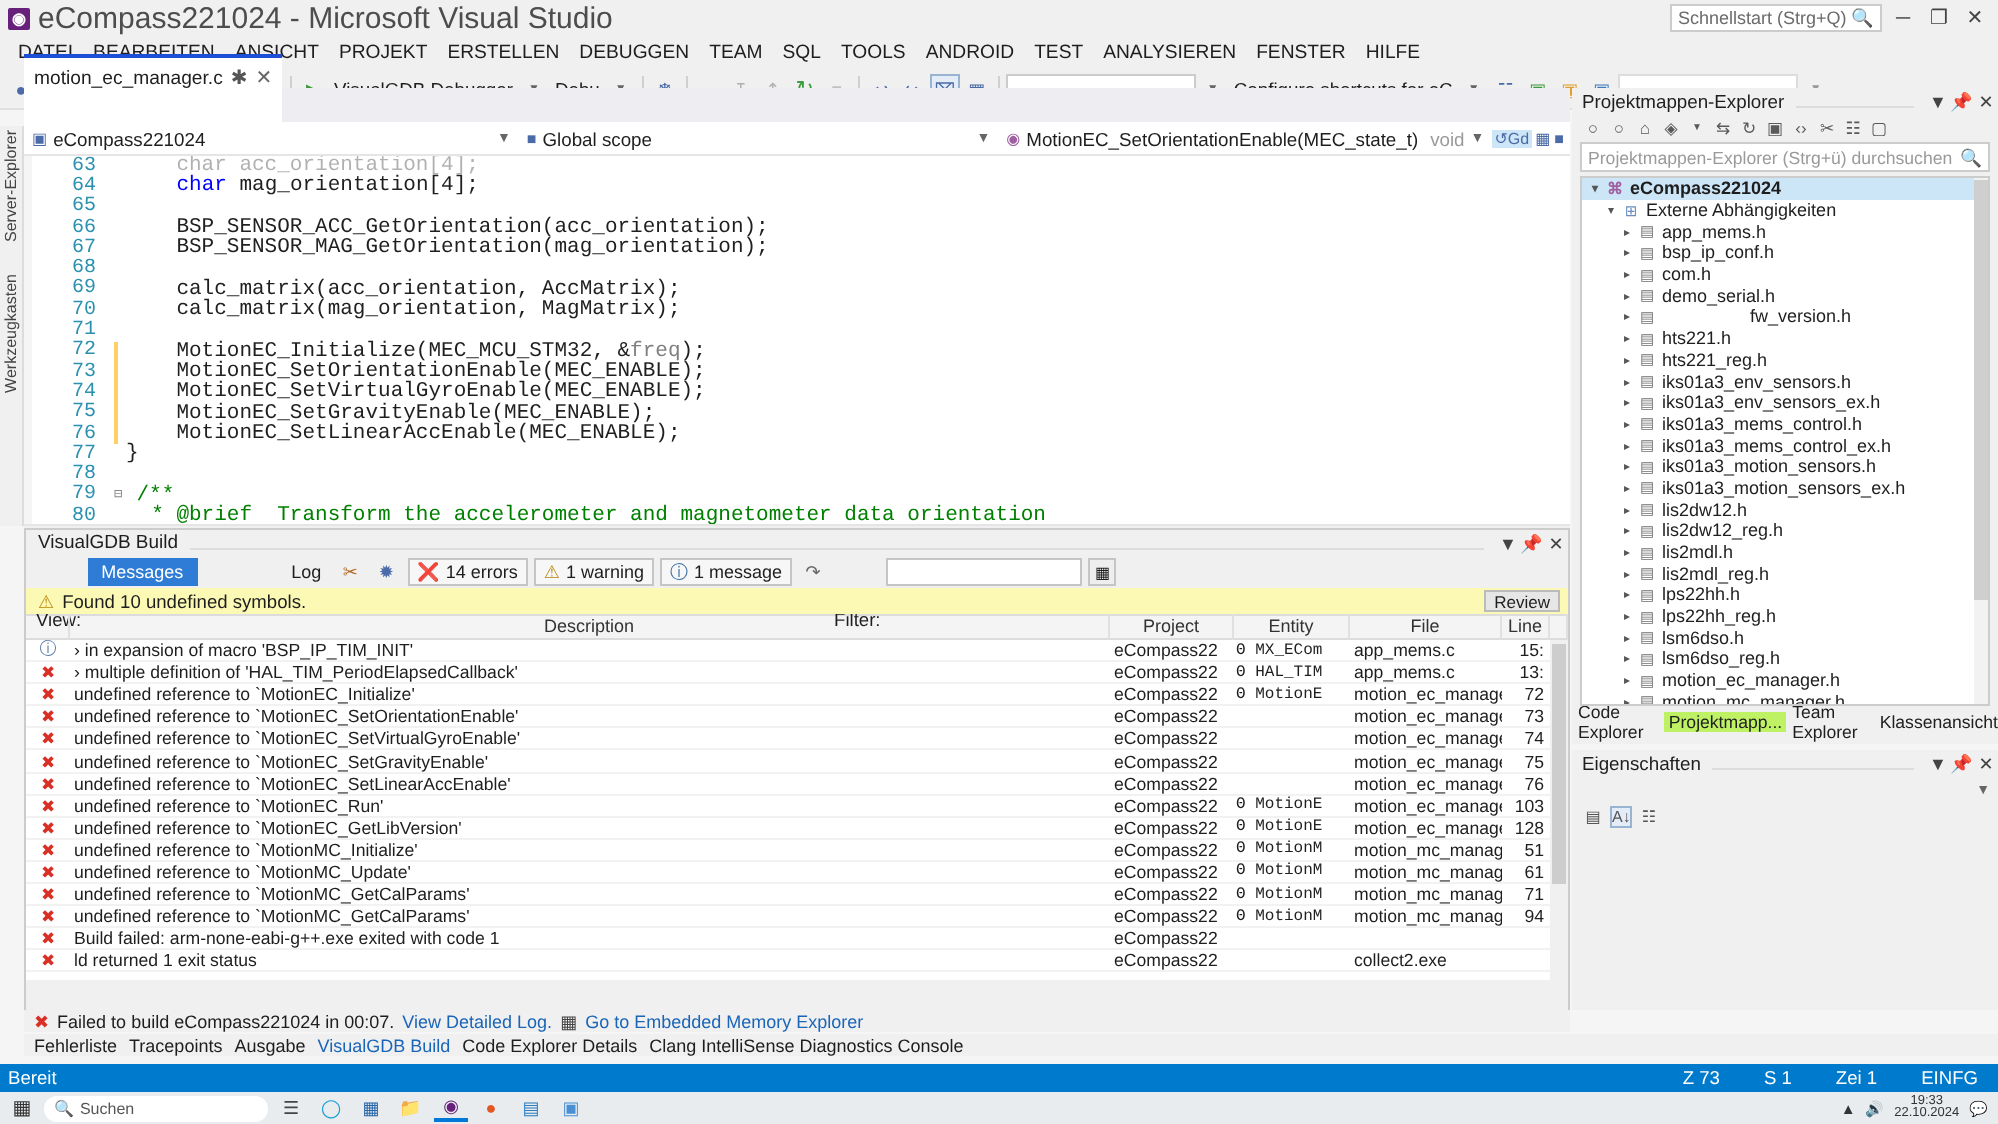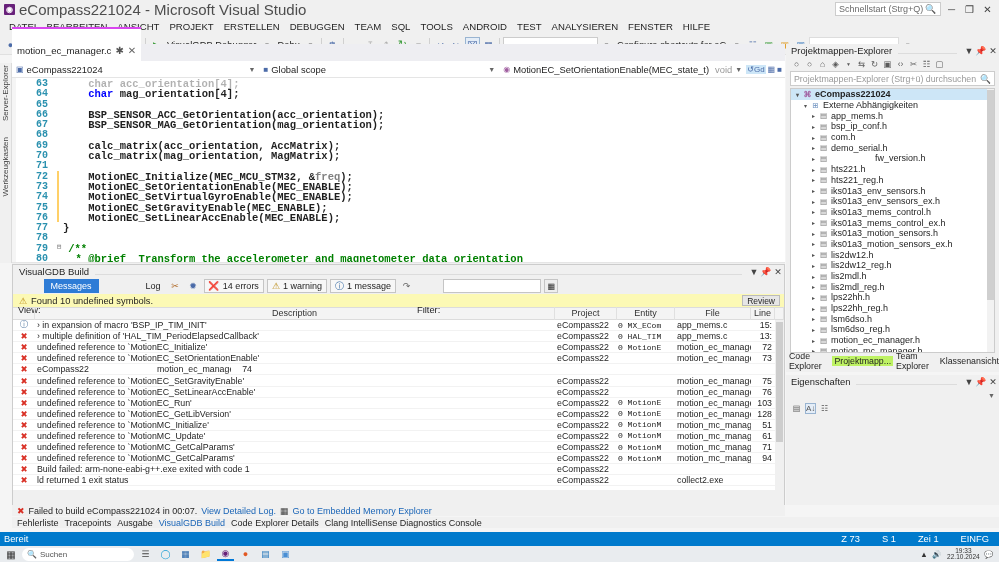--- a/index.html
+++ b/index.html
@@ -70,22 +70,22 @@
     font-size: 8px; color: #444; white-space: nowrap; left: 1px;
   }
 
   
   .editor-wrap {
     position: absolute; left: 12px; top: 44px; width: 773px; height: 218px;
     background: #fff;
   }
   .tabstrip { height: 17px; background: #eeeef2; display:flex; align-items:flex-end; }
   .tab-active {
-    height: 17px; background: #fff; border-top: 2px solid #d946ef;
-    display:flex; align-items:flex-start; padding: 16px 5px; font-size:9.6px;
+    height: 17px; background: #fff; border-top: 2px solid #1d4ed8;
+    display:flex; align-items:flex-end; padding: 16px 5px; font-size:9.6px;
     color:#1e1e1e; gap: 4px;
   }
   .tab-dirty { color:#555; font-size:10px; }
   .tab-close { color:#666; font-size:10px; }
   .navbar {
     height: 17px; background:#fff; display:flex; align-items:center;
     font-size: 9.4px; border-bottom: 1px solid #e5e5e5; color:#1e1e1e;
   }
   .nav-combo {
     display:flex; align-items:center; gap:3px; padding:0 4px; height:15px;
@@ -94,21 +94,21 @@
   .nav-combo.c1 { width: 258px; }
   .nav-combo.c2 { width: 250px; }
   .nav-combo.c3 { flex:1; }
   .nav-caret { margin-left:auto; color:#666; font-size:7px; }
   .nav-ico { color:#4b6ba8; font-size:8px; }
 
   .code-area {
     position: relative; height: 184px; background:#fff;
     overflow: hidden; font-family: "Liberation Mono", monospace; font-size: 10.5px;
   }
-  .code-line { height: 10.3px; display:flex; white-space: pre; font-weight: bold; }
+  .code-line { height: 10.3px; display:flex; align-items:center; white-space: pre; }
   .ln {
     width: 45px; text-align: right; padding-right: 9px;
     color: #2b91af; font-size: 10px; flex-shrink:0;
   }
   .code-txt { padding-left: 6px; }
   .kw { color: #0000ff; }
   .fn { color: #1f1f1f; }
   .cmt { color: #008000; }
   .param { color: #808080; }
   .change-mark {
@@ -504,20 +504,21 @@
           <div class="gc-icon ic-err" style="text-align: center;">✖</div>
           <div class="gc-desc">undefined reference to `MotionEC_SetOrientationEnable'</div>
           <div class="gc-proj">eCompass22</div>
           <div class="gc-ent"></div>
           <div class="gc-file">motion_ec_manage</div>
           <div class="gc-line">73</div>
           <div class="gc-scroll"></div>
         </div>
         <div class="grow">
           <div class="gc-icon ic-err" style="text-align: center;">✖</div>
+          <div class="gc-desc">undefined reference to `MotionEC_SetVirtualGyroEnable'</div>
           <div class="gc-proj">eCompass22</div>
           <div class="gc-ent"></div>
           <div class="gc-file">motion_ec_manage</div>
           <div class="gc-line">74</div>
           <div class="gc-scroll"></div>
         </div>
         <div class="grow">
           <div class="gc-icon ic-err" style="text-align: center;">✖</div>
           <div class="gc-desc">undefined reference to `MotionEC_SetGravityEnable'</div>
           <div class="gc-proj">eCompass22</div>

